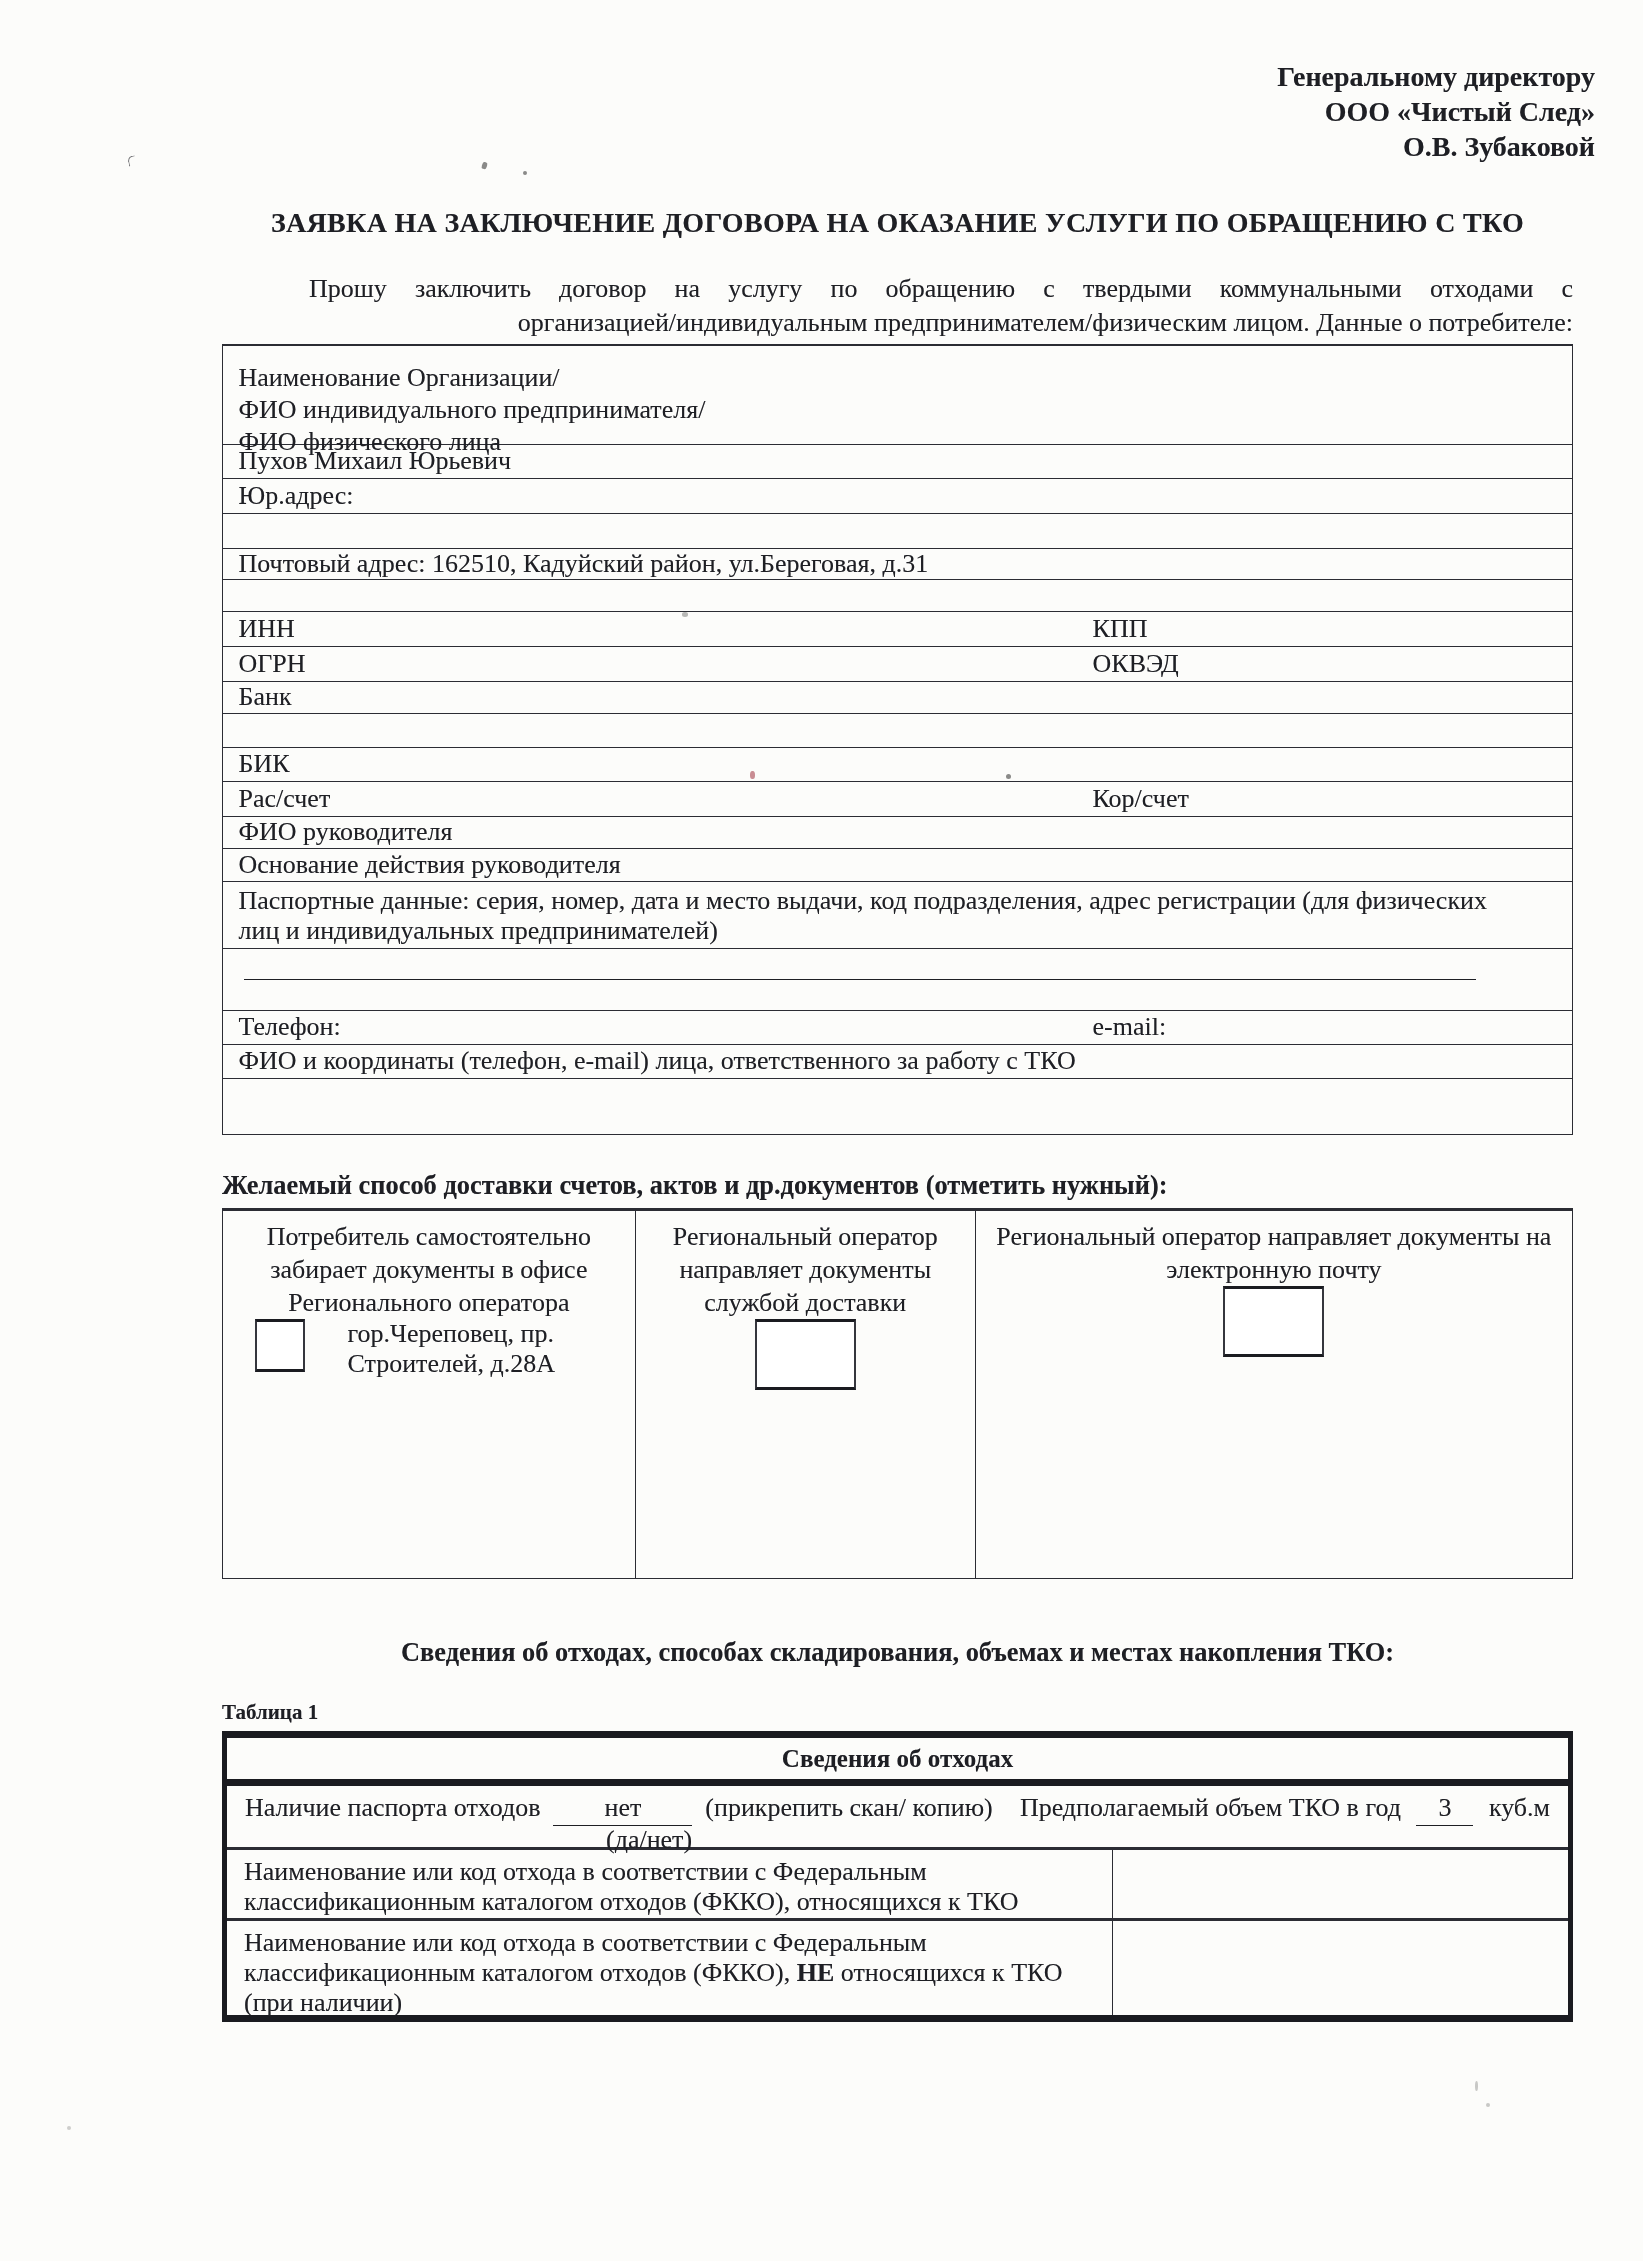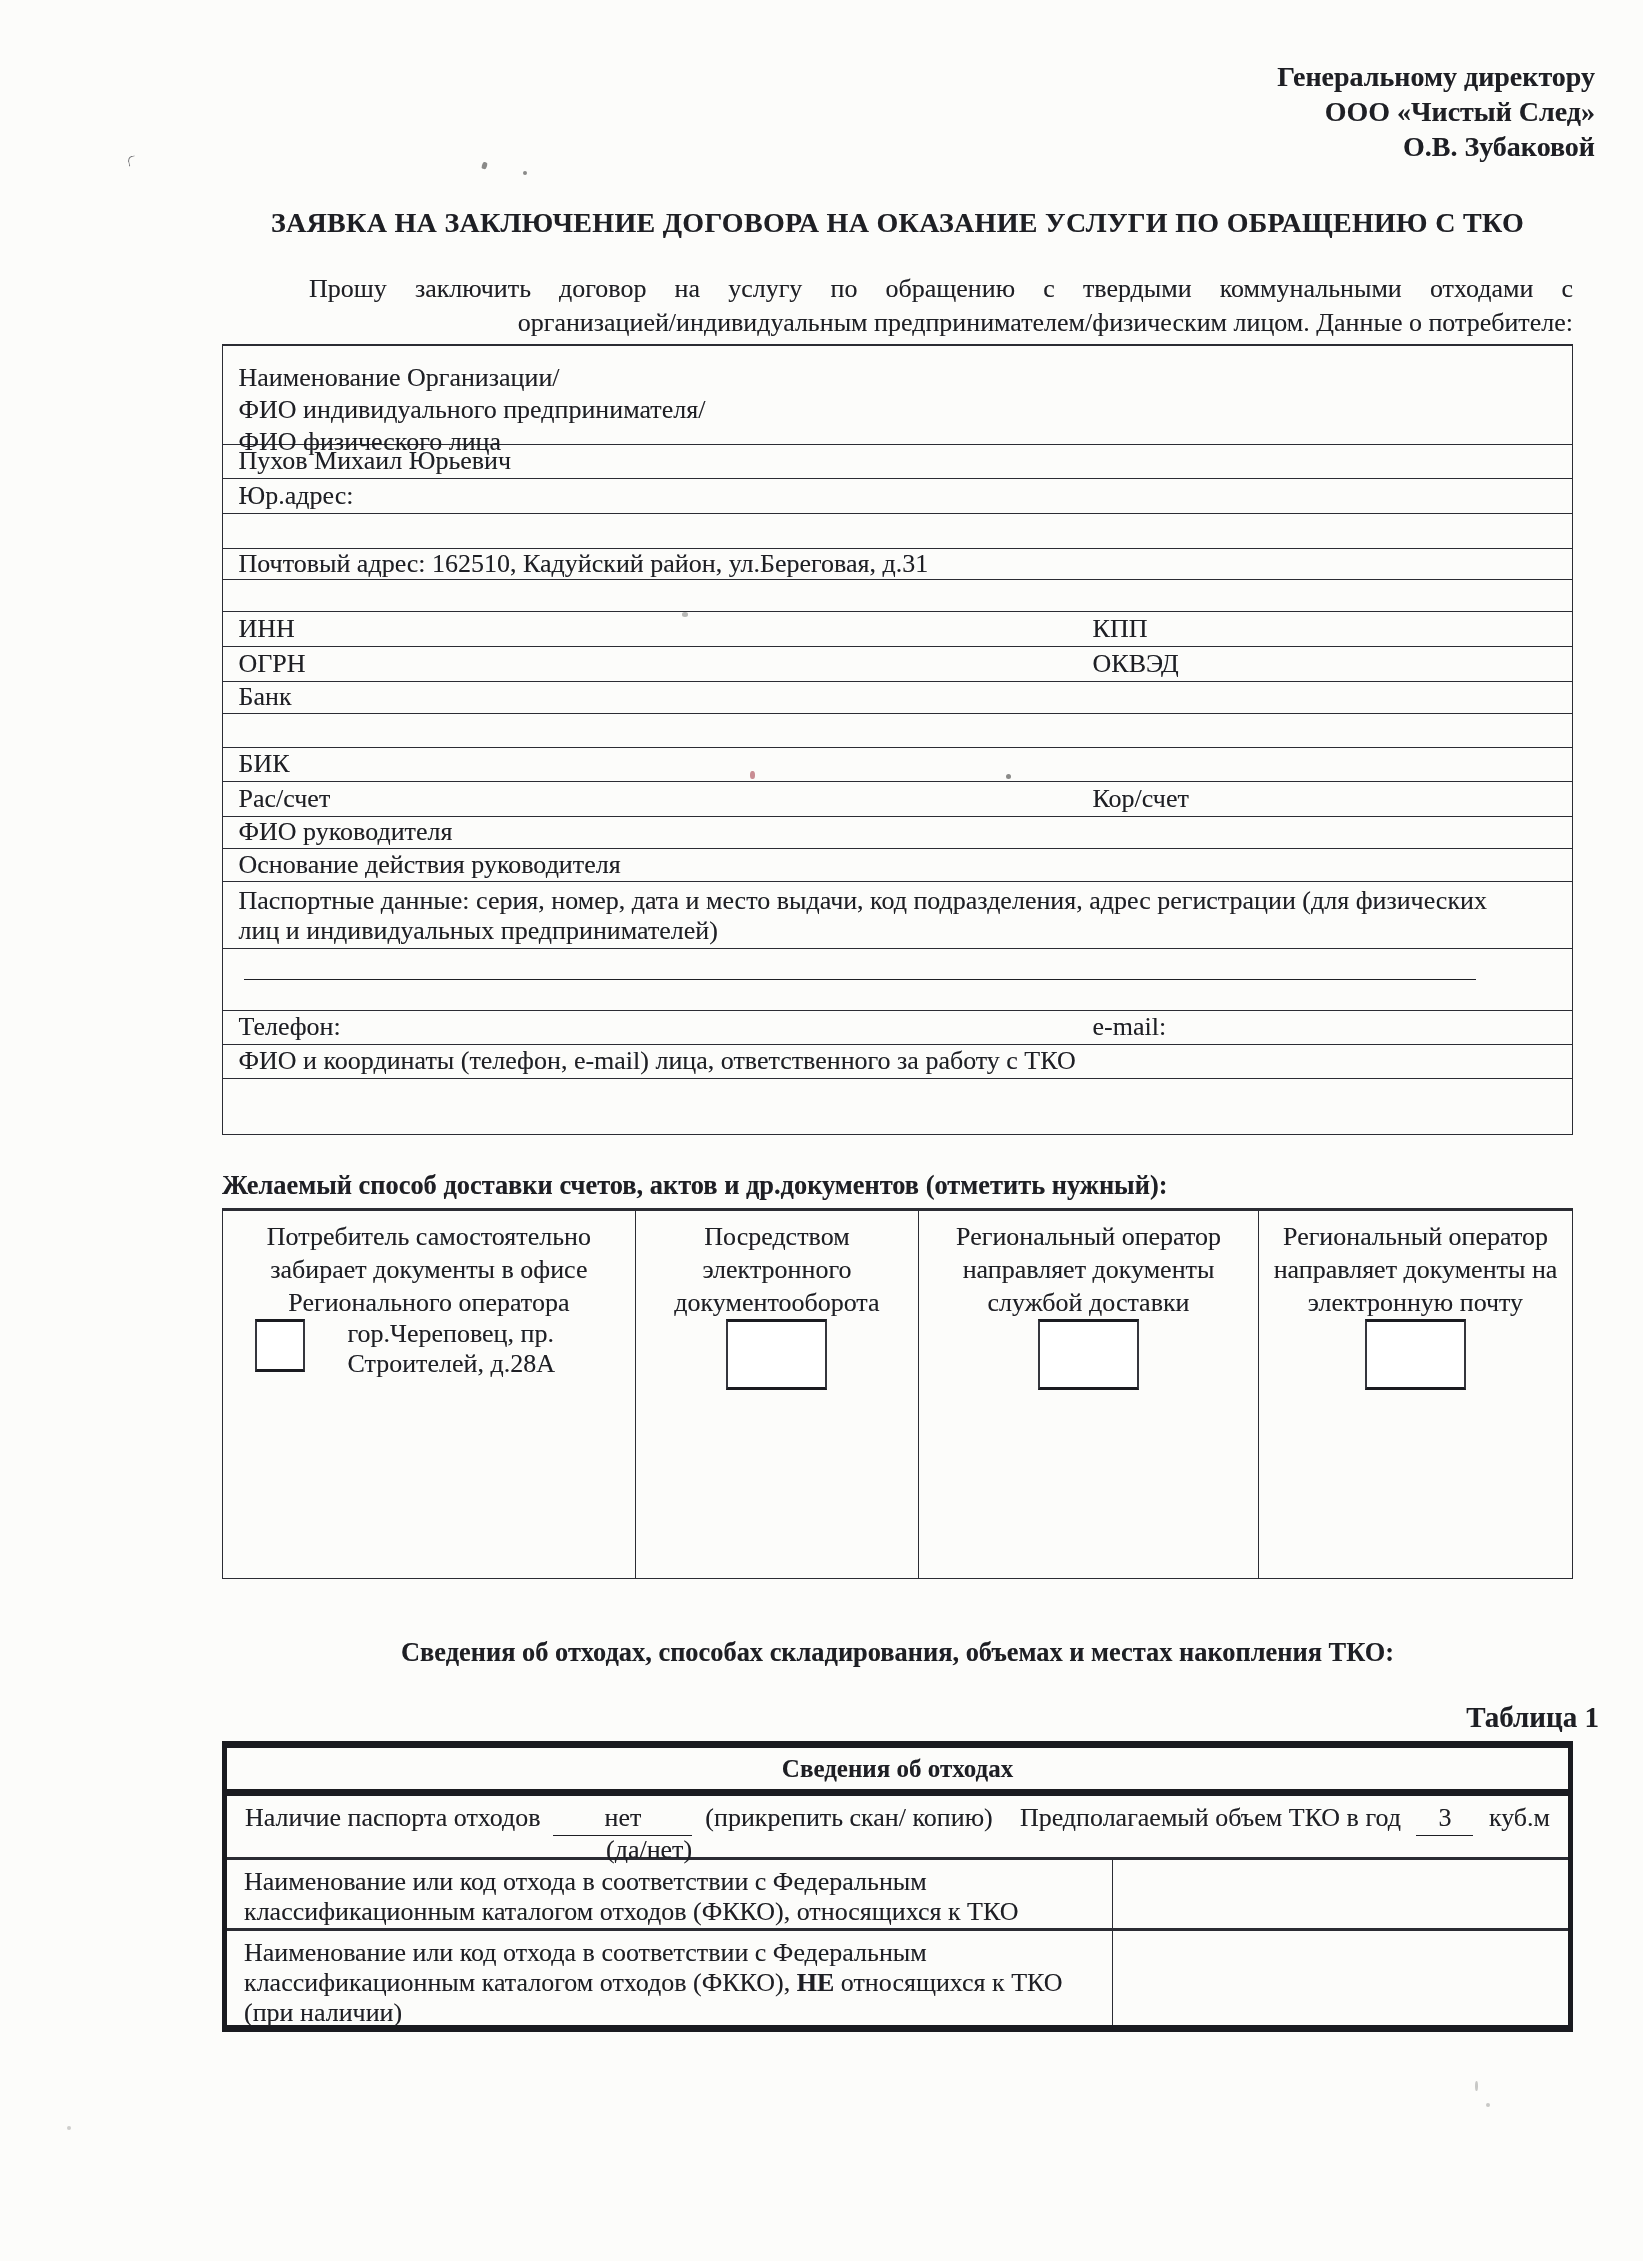--- a/index.html
+++ b/index.html
@@ -59,22 +59,22 @@
   .dboxrow{display:flex;justify-content:center;gap:23px;}
   .dboxrow.left{justify-content:flex-start;padding-left:20.6px;}
   .cbox{background:#fff;border:2.6px solid #35363d;
         border-top:3.9px solid var(--thick);border-bottom:3.9px solid var(--thick);}
   .cbox.large{width:101px;height:71px;}
   .cbox.small{width:50px;height:53px;flex:0 0 auto;}
   .dnote{margin-left:19.3px;width:226px;line-height:30px;}
 
   
   .wheading{margin-top:57px;text-align:center;font-weight:bold;font-size:26.4px;}
-  .wlabel{margin-top:30px;margin-right:-26px;text-align:right;
-          font-weight:bold;font-size:29px;}
+  .wlabel{margin-top:30px;margin-right:-26px;
+          font-weight:bold;font-size:21px;}
   .wtable{margin-top:5.2px;border:5.8px solid var(--thick);
           border-top-width:7.7px;border-bottom-width:7.7px;}
   .wheader{height:48px;border-bottom:7px solid var(--thick);
            display:flex;align-items:center;justify-content:center;
            font-weight:bold;font-size:25px;}
   .wrow1{height:64px;border-bottom:3.2px solid var(--line);padding:6.4px 18px 0;}
   .wr1-line{display:flex;justify-content:space-between;align-items:baseline;}
   .wr1-seg{white-space:nowrap;}
   .blank-val{display:inline-block;border-bottom:1.9px solid var(--ink);
              text-align:center;min-width:139px;margin:0 6.4px;}
@@ -179,26 +179,20 @@
     <div class="dheading">Желаемый способ доставки счетов, актов и др.документов (отметить нужный):</div>
 
     <div class="dtable">
       <div class="dcell c1">
         <div class="dlabel">Потребитель самостоятельно забирает документы в офисе Регионального оператора</div>
         <div class="dboxrow left">
           <span class="cbox small"></span>
           <span class="dnote">гор.Череповец, пр. Строителей, д.28А</span>
         </div>
       </div>
-      <div class="dcell c2">
-        <div class="dlabel">Посредством электронного документооборота</div>
-        <div class="dboxrow">
-          <span class="cbox large"></span>
-        </div>
-      </div>
       <div class="dcell c3">
         <div class="dlabel">Региональный оператор направляет документы службой доставки</div>
         <div class="dboxrow">
           <span class="cbox large"></span>
         </div>
       </div>
       <div class="dcell c4">
         <div class="dlabel">Региональный оператор направляет документы на электронную почту</div>
         <div class="dboxrow">
           <span class="cbox large"></span>

